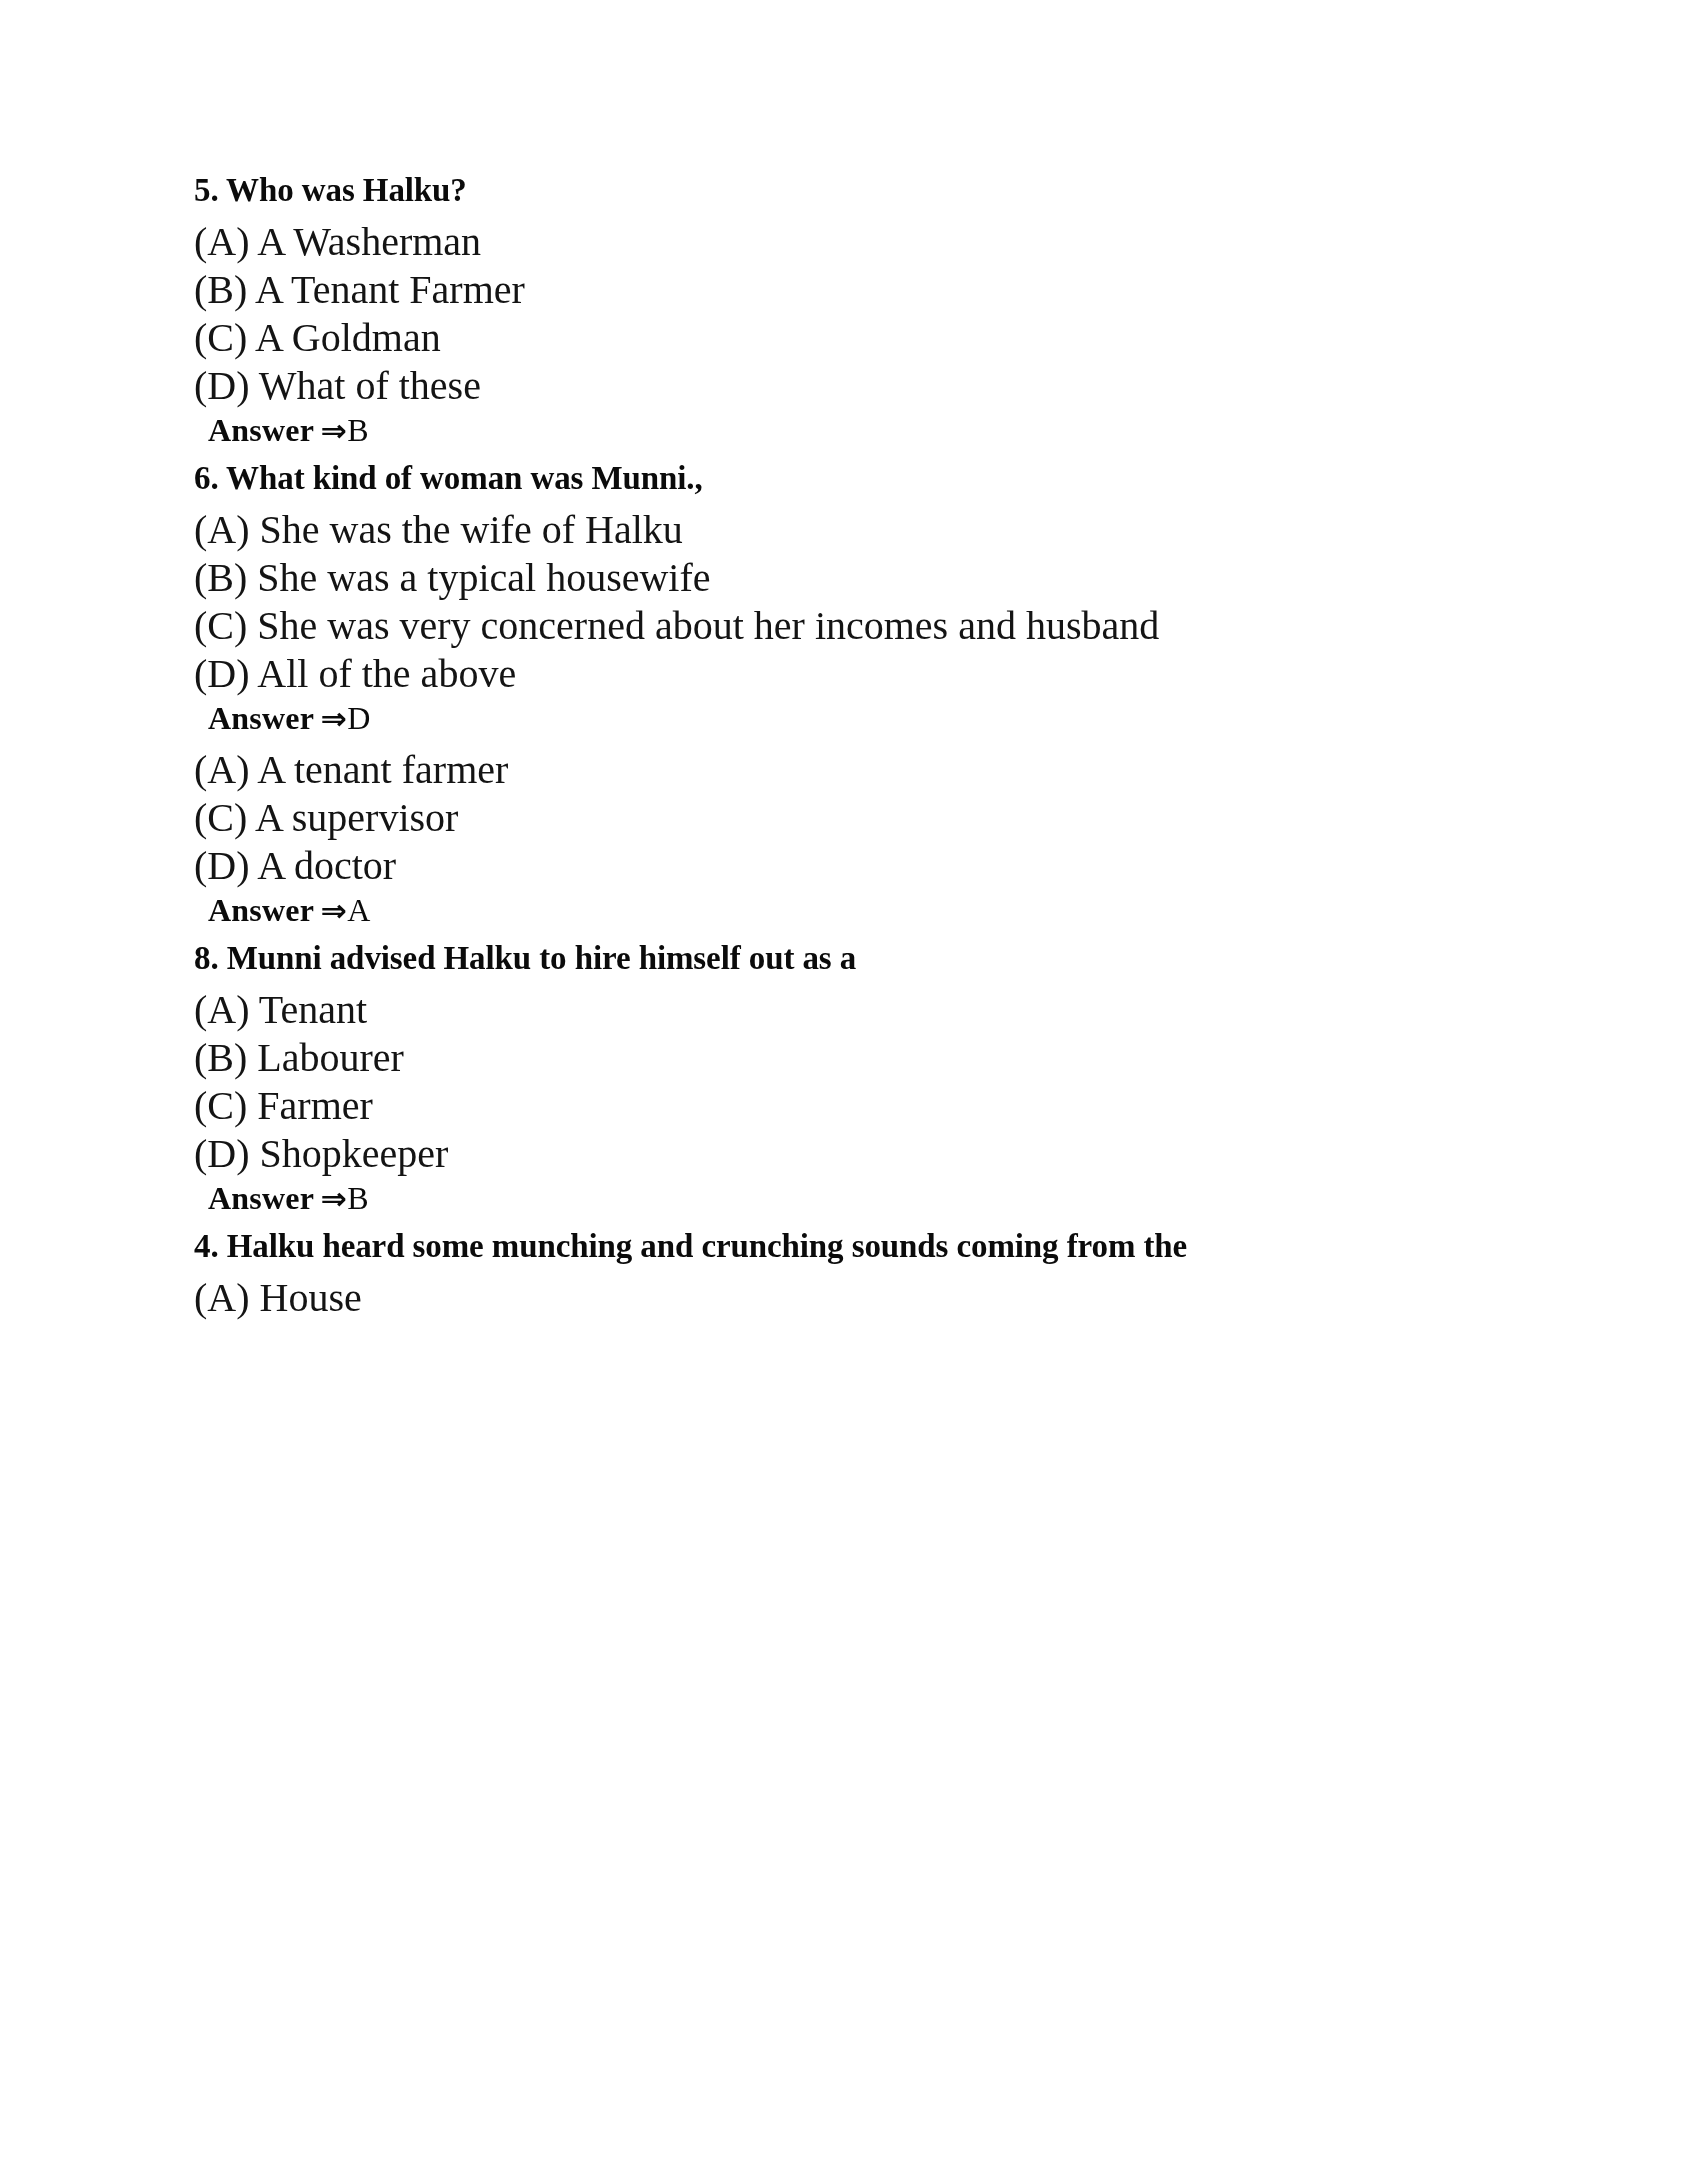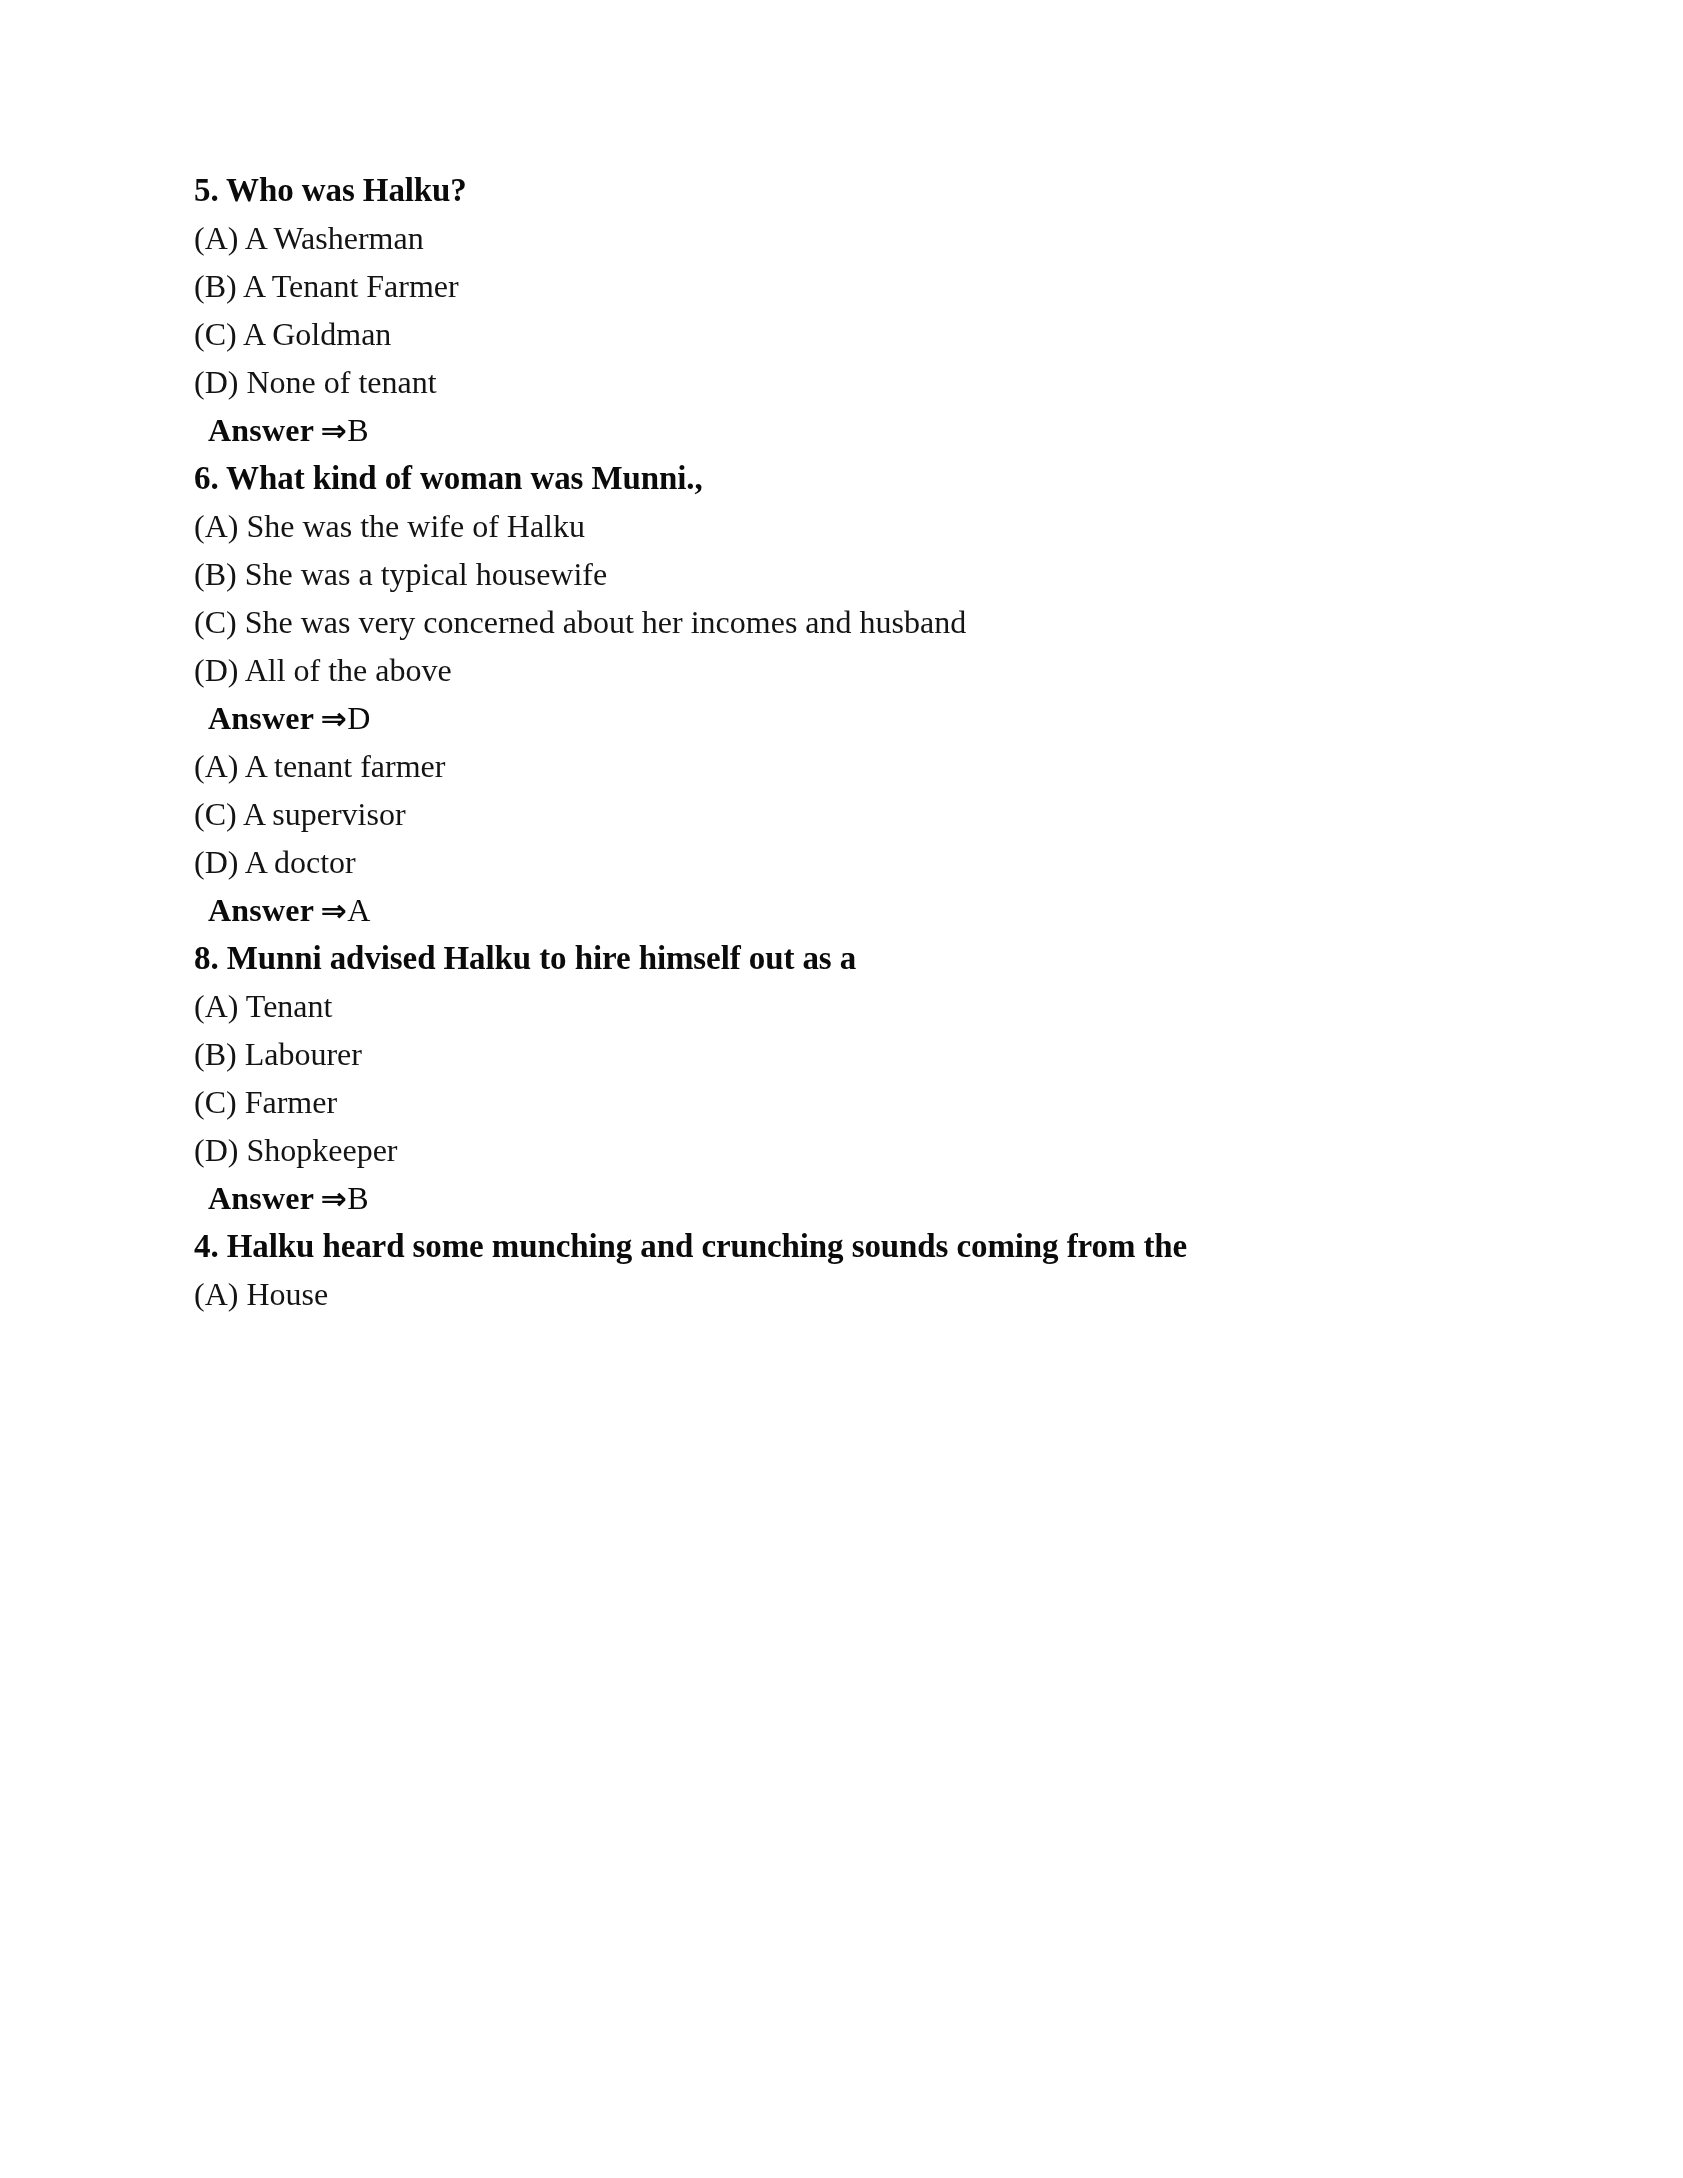--- a/index.html
+++ b/index.html
@@ -35,21 +35,21 @@
     font-size: 33px;
     line-height: 1.0;
     letter-spacing: -0.1px;
     margin: 0 0 0 0;
     padding: 0;
     white-space: nowrap;
     color: #0b0b0b;
   }
   .option {
     font-weight: normal;
-    font-size: 32px;
+    font-size: 40px;
     line-height: 1.0;
     margin: 0;
     padding: 0;
     white-space: nowrap;
     color: #141414;
   }
   .answer {
     font-size: 32px;
     line-height: 1.0;
     margin: 0;
@@ -93,21 +93,21 @@
       <div class="line-slot">
           <div class="option">(A) A Washerman</div>
         </div>
       <div class="line-slot">
           <div class="option">(B) A Tenant Farmer</div>
         </div>
       <div class="line-slot">
           <div class="option">(C) A Goldman</div>
         </div>
       <div class="line-slot">
-          <div class="option">(D) None of tenant</div>
+          <div class="option">(D) What of these</div>
         </div>
       <div class="line-slot">
         <div class="answer"><span class="ans-label">Answer</span><span class="ans-arrow">⇒</span><span class="ans-value">B</span></div>
       </div>
     </div>
 
     <div class="qblock">
       <div class="line-slot">
           <div class="question">6. What kind of woman was Munni.,</div>
         </div>

